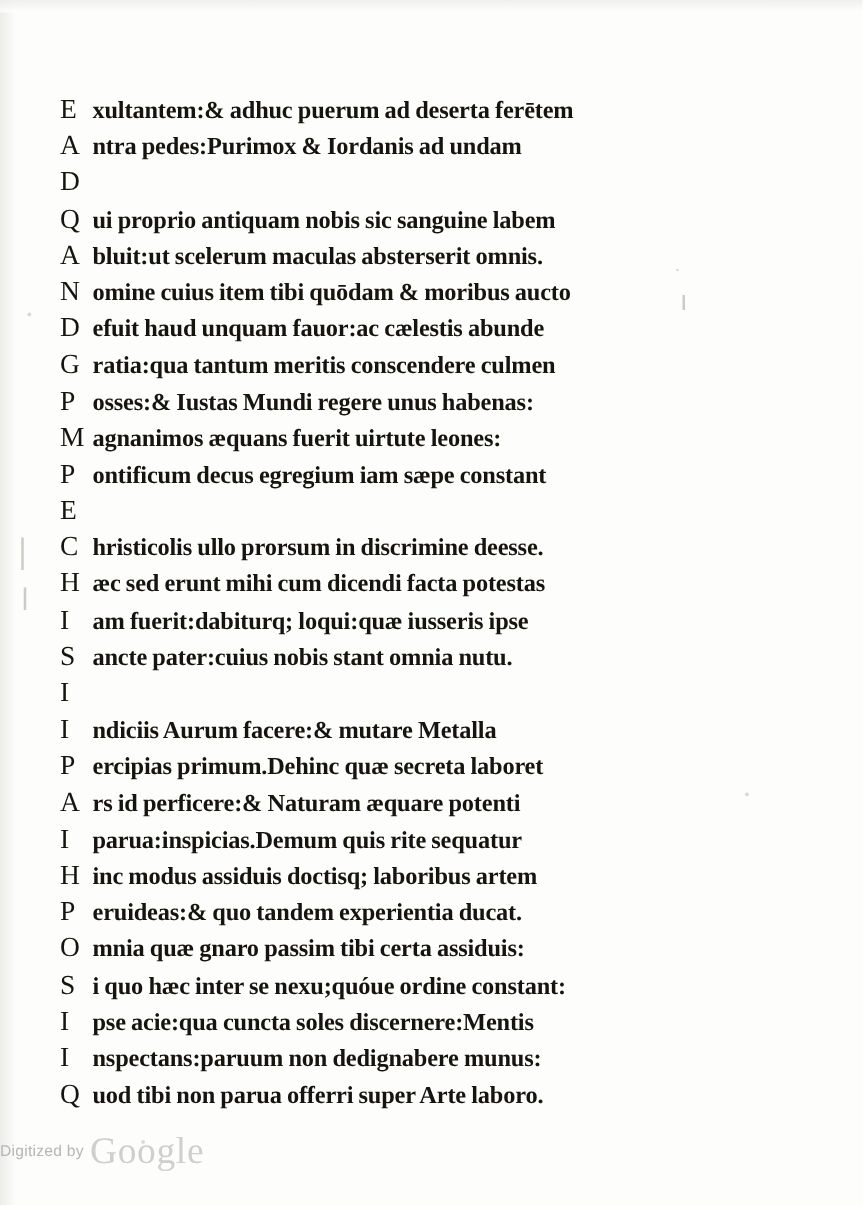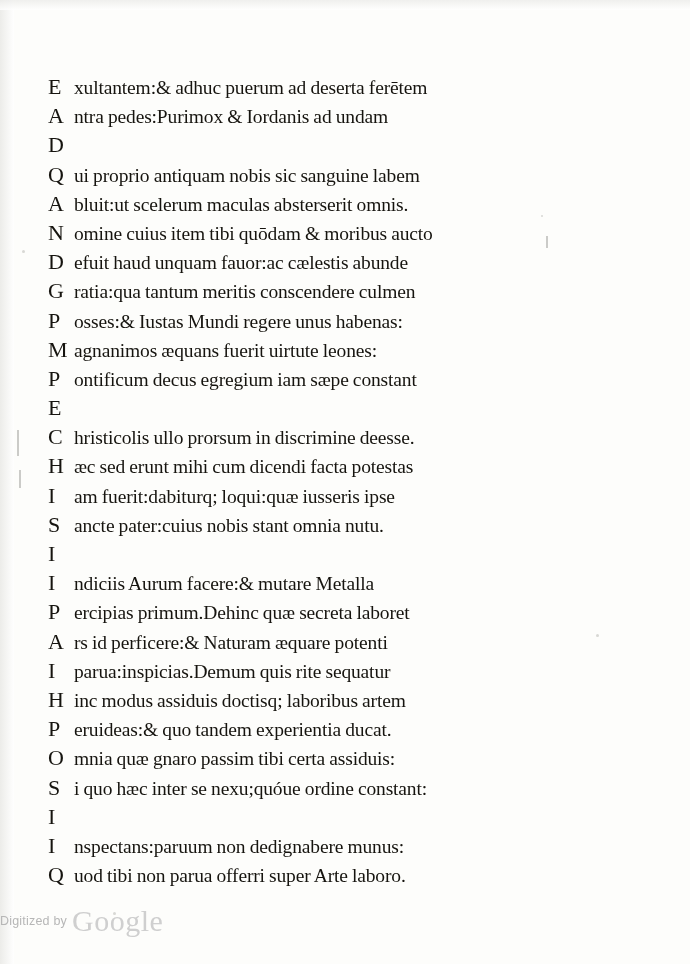--- a/index.html
+++ b/index.html
@@ -73,20 +73,21 @@
     line-height: 1;
     letter-spacing: 0px;
     text-align: left;
   }
 
   .rest {
     font-size: 19.5px;
     line-height: 1;
     letter-spacing: -0.15px;
     word-spacing: -0.5px;
+    font-weight: bold;
   }
 
   
   #watermark {
     position: absolute;
     left: 0;
     right: 0;
     bottom: 26px;
     text-align: left;
     font-family: "Liberation Sans", sans-serif;
@@ -217,20 +218,21 @@
     <div class="line">
       <span class="initial">O</span>
       <span class="rest">mnia quæ gnaro passim tibi certa assiduis:</span>
     </div>
     <div class="line">
       <span class="initial">S</span>
       <span class="rest">i quo hæc inter se nexu;quóue ordine constant:</span>
     </div>
     <div class="line">
       <span class="initial">I</span>
+      <span class="rest">pse acie:qua cuncta soles discernere:Mentis</span>
     </div>
     <div class="line">
       <span class="initial">I</span>
       <span class="rest">nspectans:paruum non dedignabere munus:</span>
     </div>
     <div class="line">
       <span class="initial">Q</span>
       <span class="rest">uod tibi non parua offerri super Arte laboro.</span>
     </div>
   </div>

